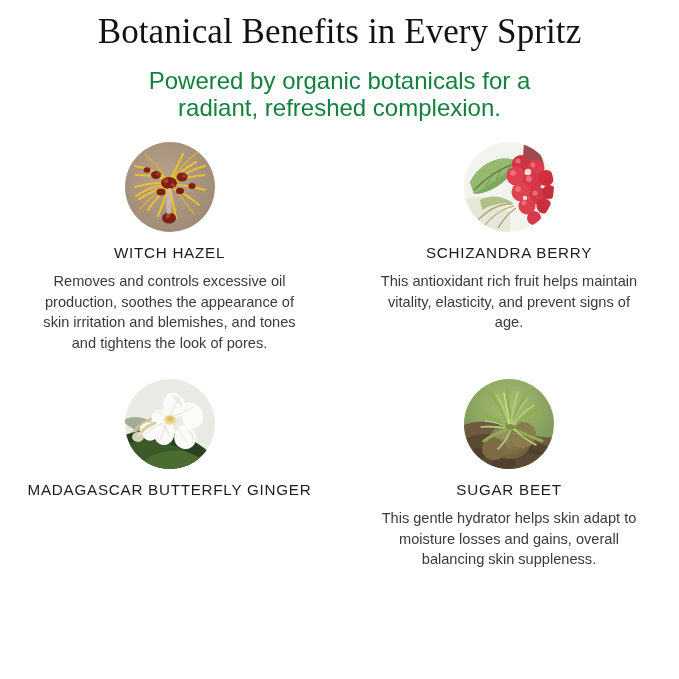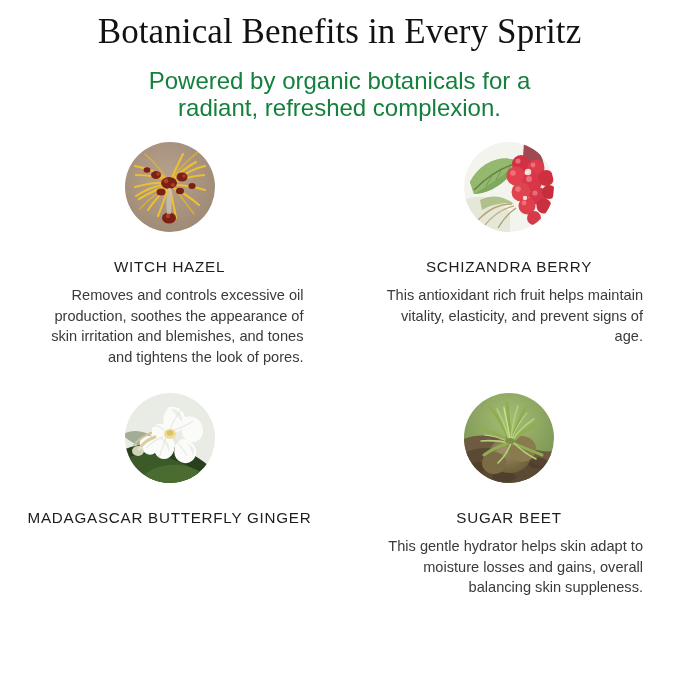--- a/index.html
+++ b/index.html
@@ -68,32 +68,32 @@
     background: #ffffff;
   }
   .thumb svg { display: block; }
 
   .item-title {
     font-family: "Liberation Sans", sans-serif;
     font-size: 15.2px;
     font-weight: 400;
     color: #1d1d1d;
     letter-spacing: 0.75px;
-    margin-top: 26px;
+    margin-top: 12px;
     text-align: center;
     white-space: nowrap;
   }
   .item-desc {
     font-family: "Liberation Sans", sans-serif;
     font-size: 14.6px;
     font-weight: 400;
     color: #3a3a3a;
     line-height: 20.5px;
     margin-top: 10px;
-    text-align: right;
+    text-align: center;
     width: 268px;
   }
   .cell-wide .item-desc { width: 272px; }
 </style>
 </head>
 <body>
 
 <div class="page">
 
   <div class="header">

